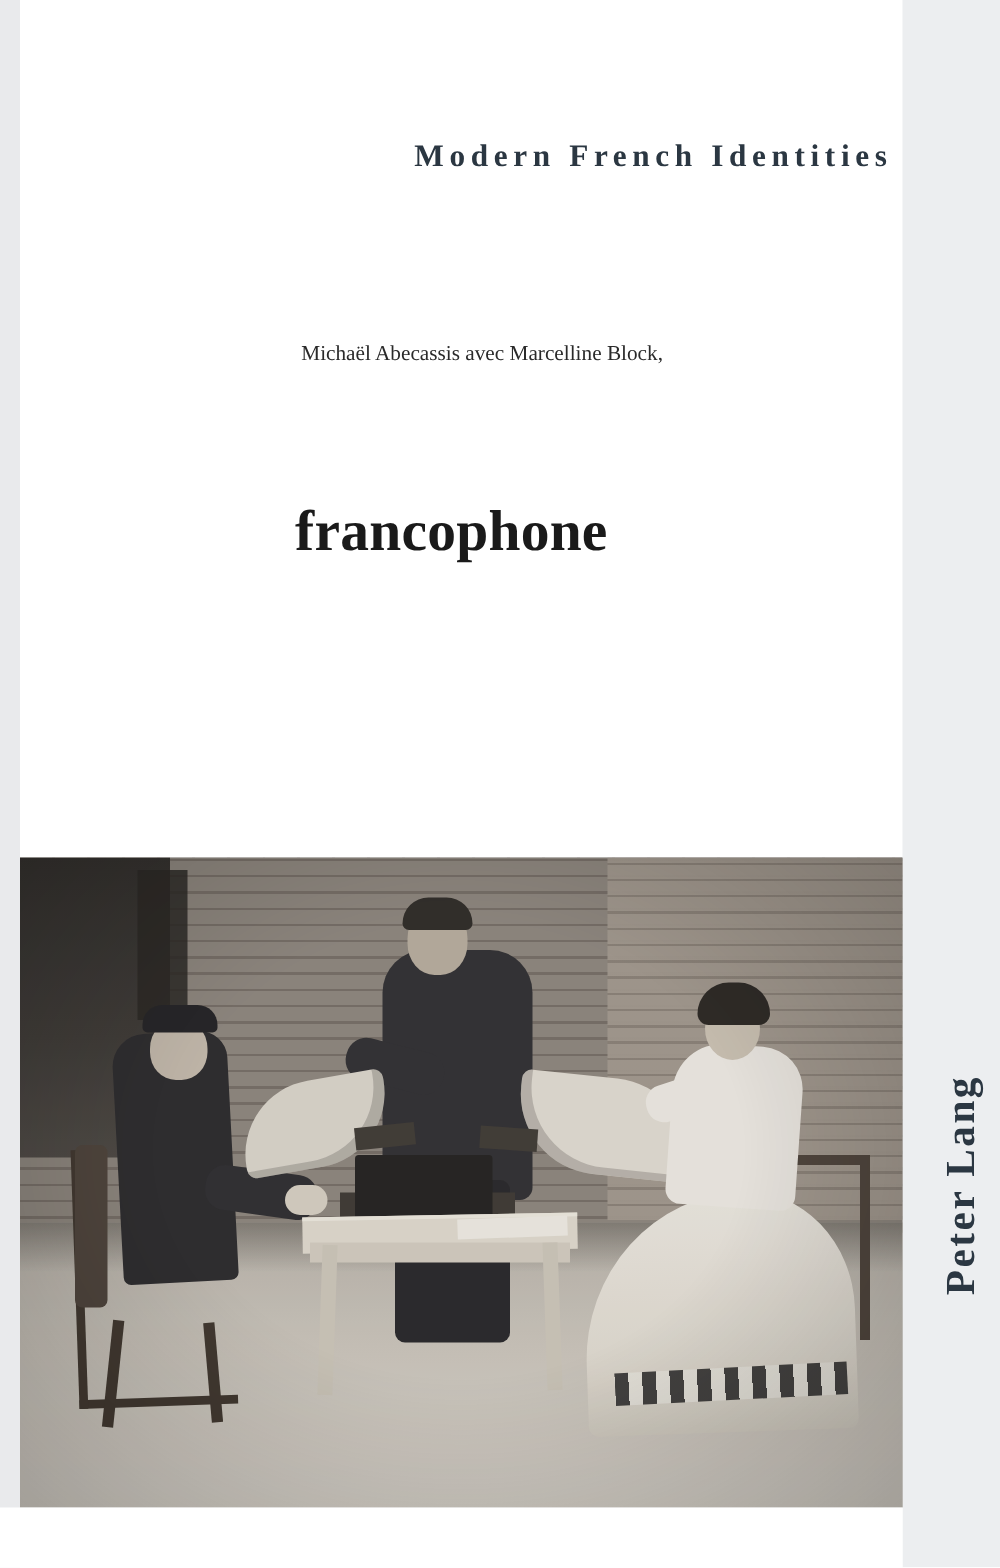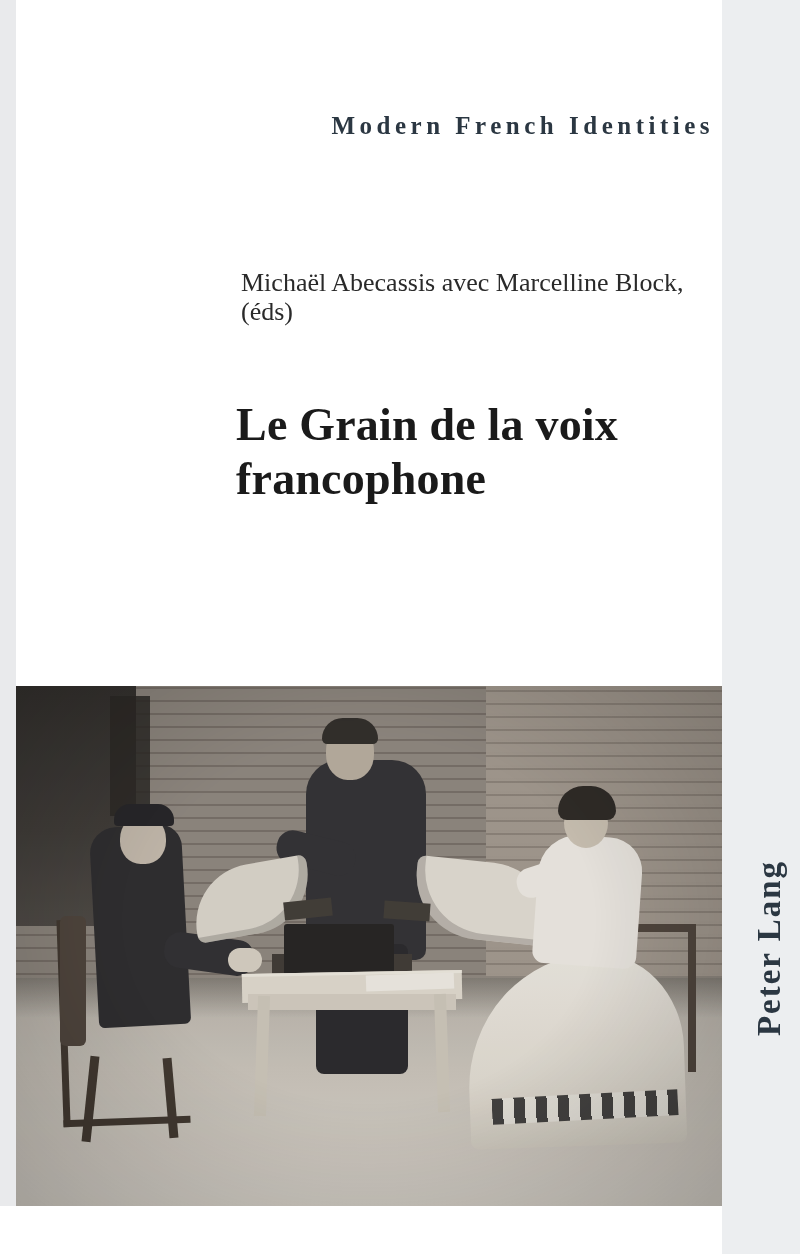--- a/index.html
+++ b/index.html
@@ -58,21 +58,21 @@
     white-space: nowrap;
   }
 
   
   .editors {
     position: absolute;
     left: 241px;
     top: 268px;
     width: 470px;
     font-family: "Liberation Serif", serif;
-    font-size: 26px;
+    font-size: 17px;
     line-height: 29px;
     color: #2a2a2a;
   }
   .editors div { white-space: nowrap; }
 
   
   .main-title {
     position: absolute;
     left: 236px;
     top: 398px;
@@ -446,25 +446,23 @@
 
 <div class="cover">
 
   <div class="left-strip"></div>
   <div class="right-strip"></div>
 
   <div class="series-title">Modern French Identities</div>
 
   <div class="editors">
     <div>Michaël Abecassis avec Marcelline Block,</div>
-    <div>(éds)</div>
   </div>
 
   <div class="main-title">
-    <div>Le Grain de la voix</div>
     <div>francophone</div>
   </div>
 
   <div class="photo" title="historical photograph">
     <div class="photo-inner">
       <div class="wall"></div>
       <div class="wall-right"></div>
       <div class="wall-dark"></div>
       <div class="wall-dark2"></div>
       <div class="ground"></div>

